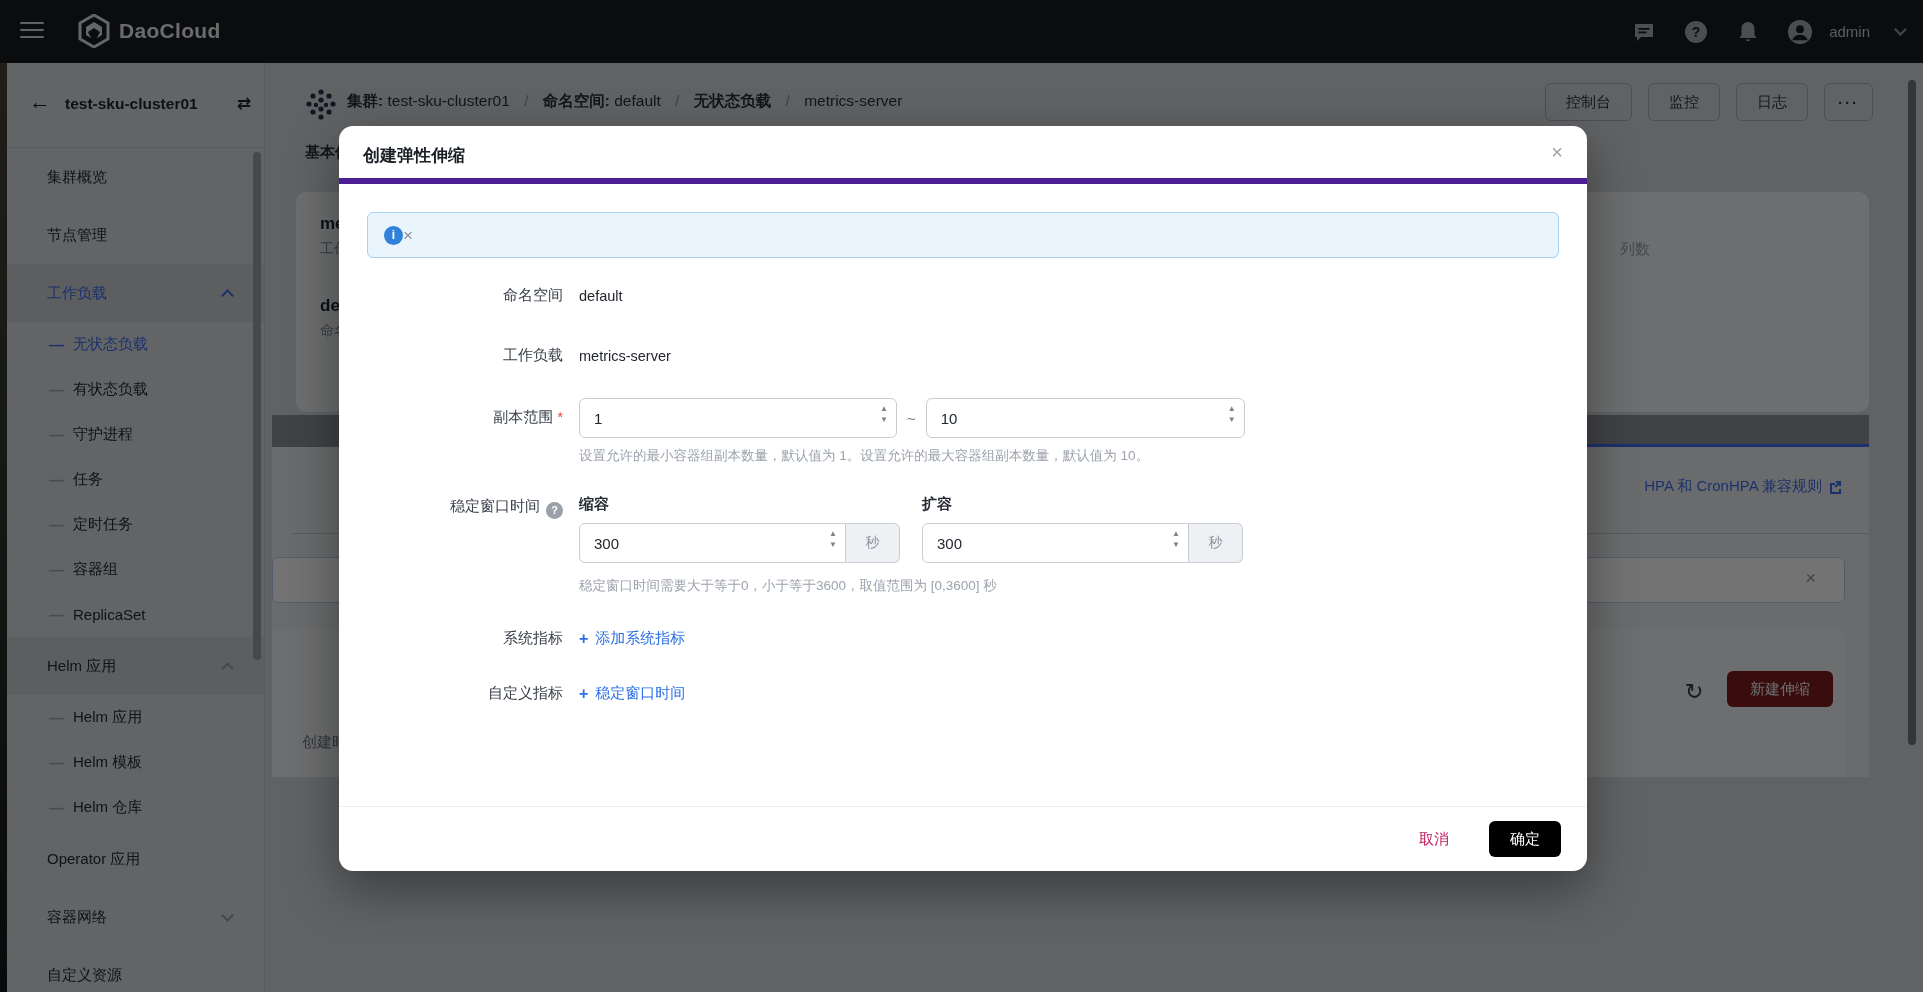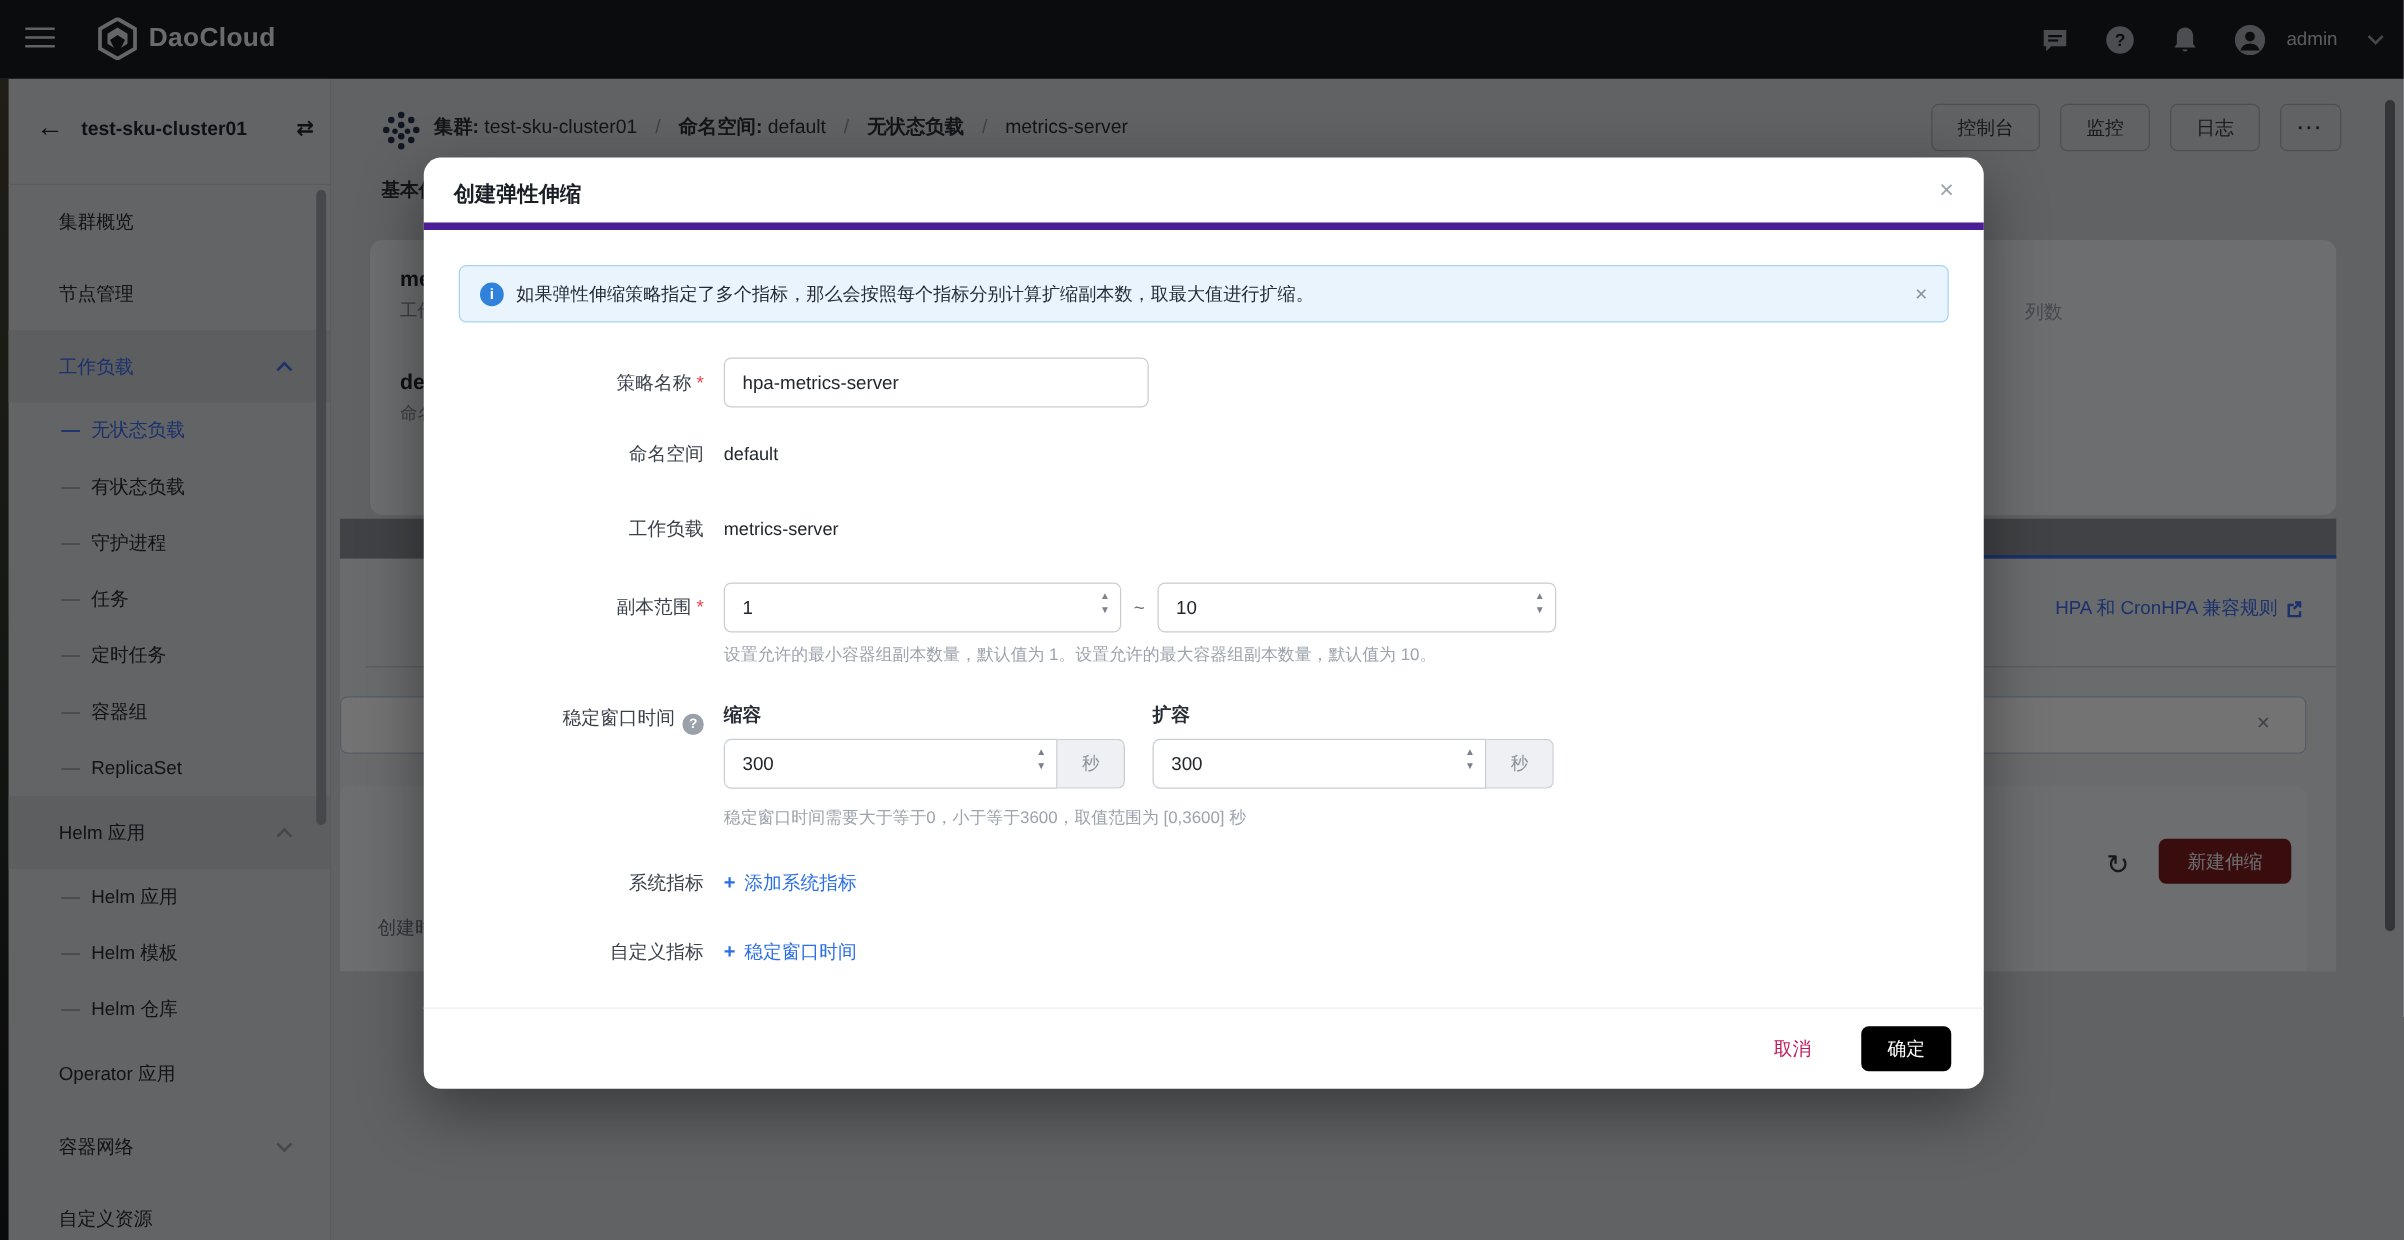--- a/index.html
+++ b/index.html
@@ -321,31 +321,25 @@
   <div class="overlay"></div>
 
   <div class="modal">
     <div class="m-head">
       <div class="m-title">创建弹性伸缩</div>
       <span class="m-close">×</span>
     </div>
     <div class="m-body">
       <div class="alert">
         <i class="alert-ic">i</i>
-        <span class="alert-txt">如果弹性伸缩策略指定了多个指标，那么会按照每个指标分别计算扩缩副本数，取最大值进行扩缩。</span>
         <span class="alert-close">×</span>
       </div>
 
       <div class="form">
 
-        <div class="row" style="margin-bottom:28px;">
-          <div class="lbl"><span>策略名称</span><span class="req">*</span></div>
-          <div class="gap"></div>
-          <input class="t-input" value="hpa-metrics-server" style="">
-        </div>
 
         <div class="row" style="margin-bottom:41px;">
           <div class="lbl">命名空间</div>
           <div class="gap"></div>
           <div class="val">default</div>
         </div>
 
         <div class="row" style="margin-bottom:33px;">
           <div class="lbl">工作负载</div>
           <div class="gap"></div>

